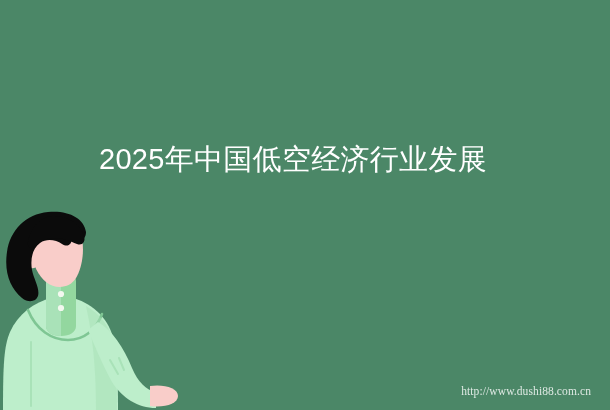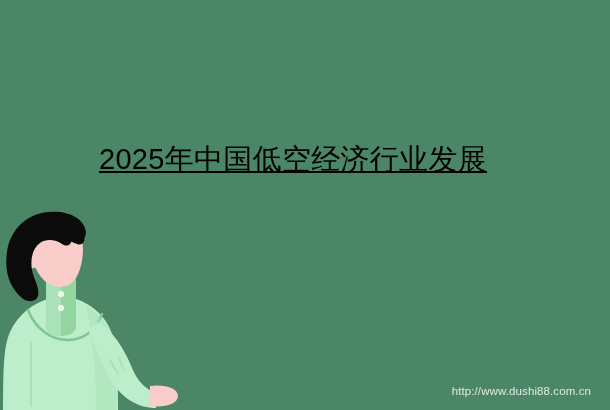--- a/index.html
+++ b/index.html
@@ -23,39 +23,38 @@
   
   #title-block {
     position: absolute;
     left: 99px;
     top: 139px;
     width: 420px;
     z-index: 5;
     pointer-events: none;
   }
   .title-line {
-    color: #000000;
+    color: #ffffff;
     font-size: 29px;
     line-height: 41px;
     font-weight: 400;
     letter-spacing: 0.3px;
     white-space: nowrap;
     font-family: "Liberation Sans", "DejaVu Sans", sans-serif;
-    text-decoration: underline;
   }
 
   
   #watermark {
     position: absolute;
     right: 19px;
     bottom: 13px;
     color: rgba(255,255,255,0.82);
     font-size: 11.5px;
     letter-spacing: 0.1px;
-    font-family: Liberation Sans, sans-serif;
+    font-family: Liberation Serif, serif;
     z-index: 6;
     text-align: center;
   }
 
   
   #person {
     position: absolute;
     left: 0;
     bottom: 0;
     width: 210px;

